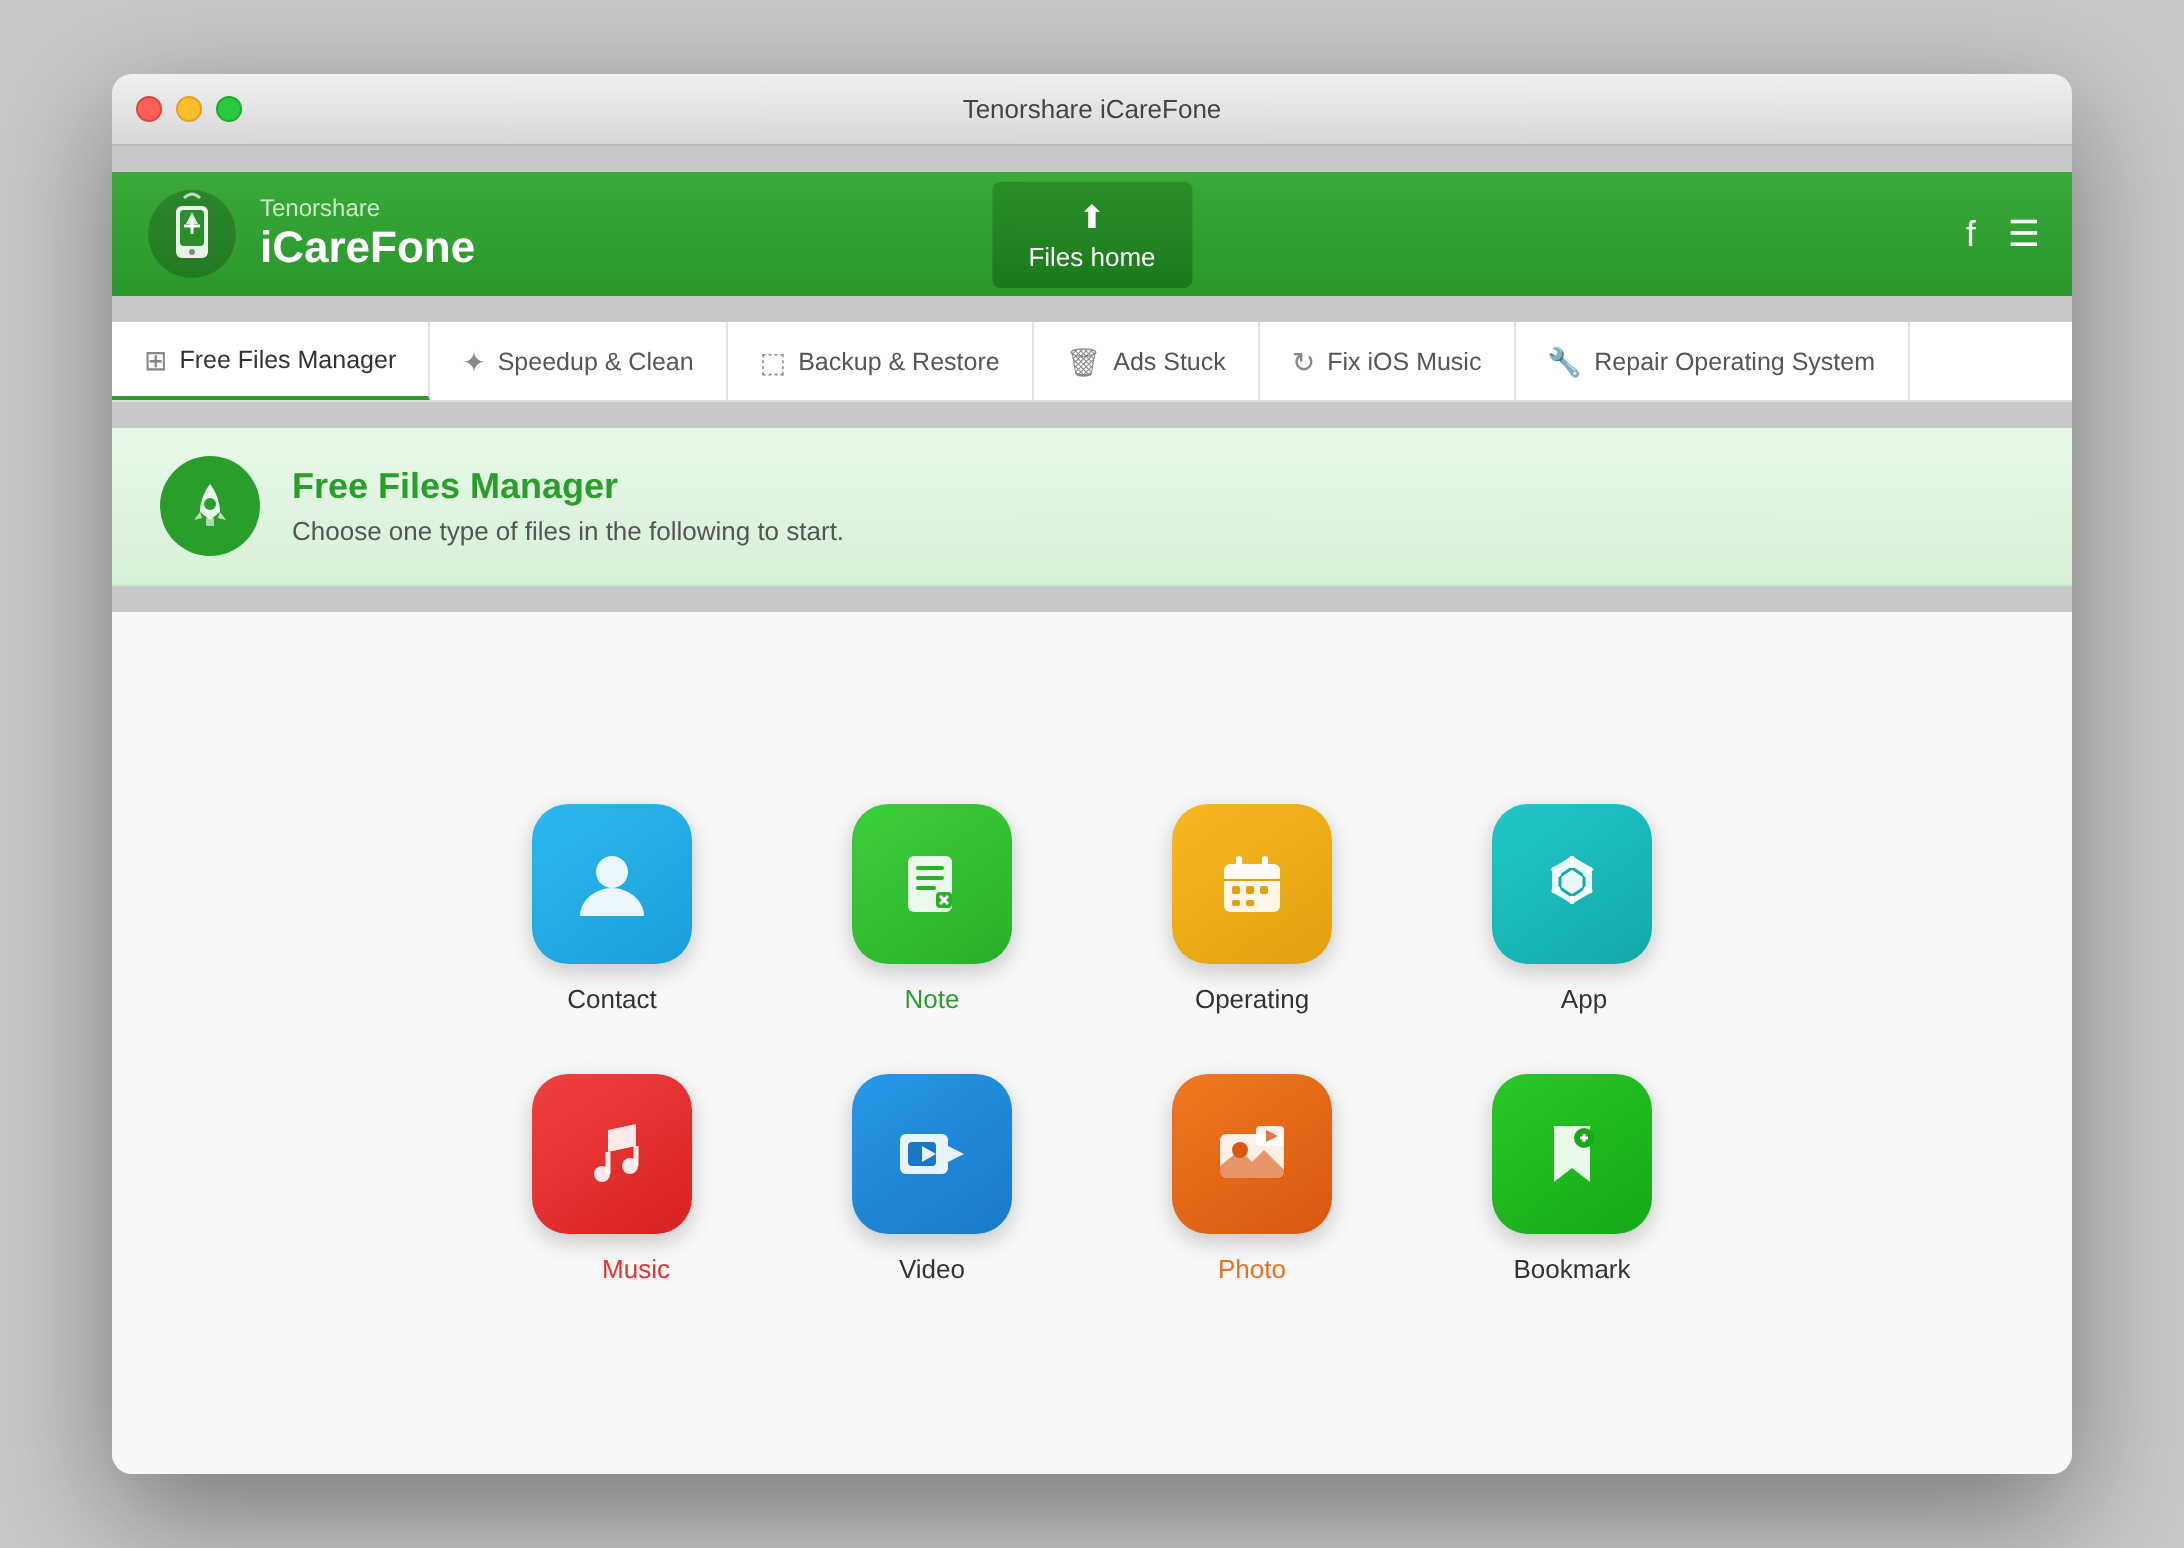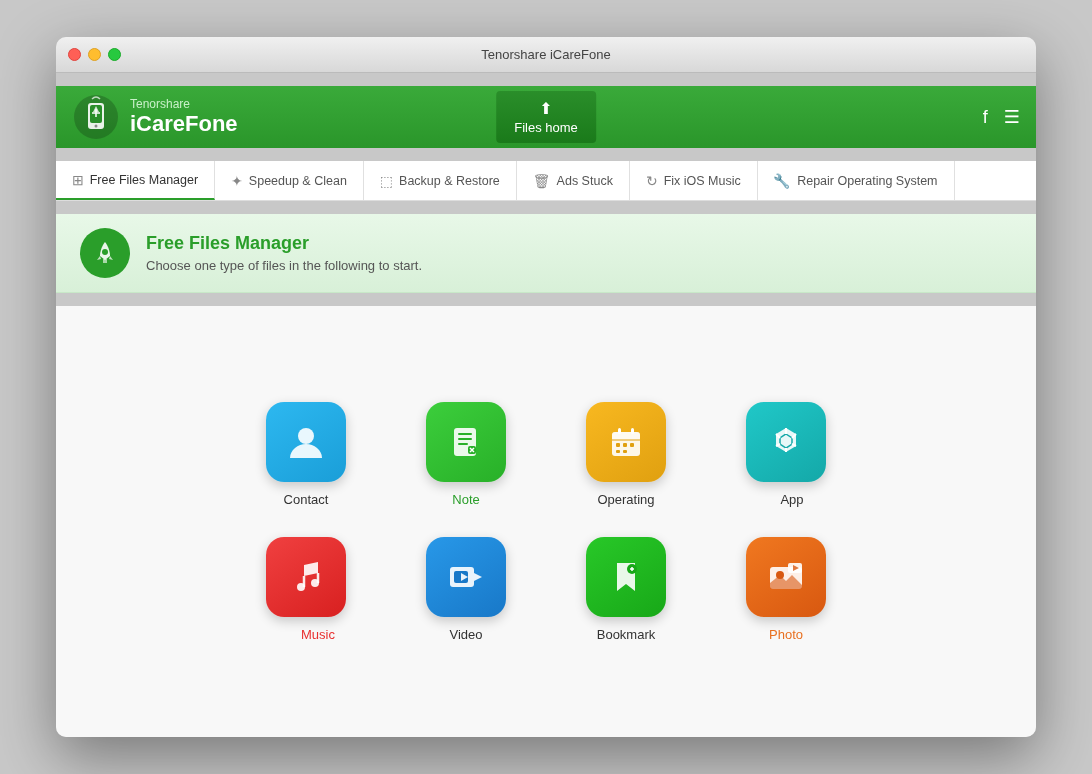--- a/index.html
+++ b/index.html
@@ -399,39 +399,39 @@
             <rect x="6" y="12" width="24" height="20" rx="3" fill="white" opacity="0.9"></rect>
             <polygon points="30,18 38,22 30,26" fill="white" opacity="0.9"></polygon>
             <rect x="10" y="16" width="14" height="12" rx="2" fill="#1878c8"></rect>
             <polygon points="17,18 24,22 17,26" fill="white" opacity="0.9"></polygon>
           </svg>
         </div>
         <span class="grid-label video">Video</span>
       </div>
 
       <div class="grid-item">
-        <div class="grid-icon icon-bookmark">
-          <svg width="44" height="44" viewBox="0 0 44 44">
-            <path d="M13 8 L31 8 L31 36 L22 29 L13 36 Z" fill="white" opacity="0.9"></path>
-            <circle cx="28" cy="14" r="5" fill="#18a818"></circle>
-            <line x1="26" y1="14" x2="30" y2="14" stroke="white" stroke-width="1.5"></line>
-            <line x1="28" y1="12" x2="28" y2="16" stroke="white" stroke-width="1.5"></line>
-          </svg>
-        </div>
-        <span class="grid-label bookmark">Bookmark</span>
-      </div>
-
-      <div class="grid-item">
         <div class="grid-icon icon-photo">
           <svg width="44" height="44" viewBox="0 0 44 44">
             <rect x="6" y="12" width="32" height="22" rx="3" fill="white" opacity="0.9"></rect>
             <circle cx="16" cy="20" r="4" fill="#d85810"></circle>
             <path d="M6 28 L16 20 L22 26 L28 20 L38 30 L38 34 L6 34 Z" fill="#d85810" opacity="0.6"></path>
             <rect x="24" y="8" width="14" height="10" rx="2" fill="white" opacity="0.9"></rect>
             <polygon points="29,10 35,13 29,16" fill="#d85810" opacity="0.8"></polygon>
           </svg>
         </div>
         <span class="grid-label photo">Photo</span>
       </div>
 
+      <div class="grid-item">
+        <div class="grid-icon icon-bookmark">
+          <svg width="44" height="44" viewBox="0 0 44 44">
+            <path d="M13 8 L31 8 L31 36 L22 29 L13 36 Z" fill="white" opacity="0.9"></path>
+            <circle cx="28" cy="14" r="5" fill="#18a818"></circle>
+            <line x1="26" y1="14" x2="30" y2="14" stroke="white" stroke-width="1.5"></line>
+            <line x1="28" y1="12" x2="28" y2="16" stroke="white" stroke-width="1.5"></line>
+          </svg>
+        </div>
+        <span class="grid-label bookmark">Bookmark</span>
+      </div>
+
     </div>
   </div>
 </div>
 
 </body></html>

